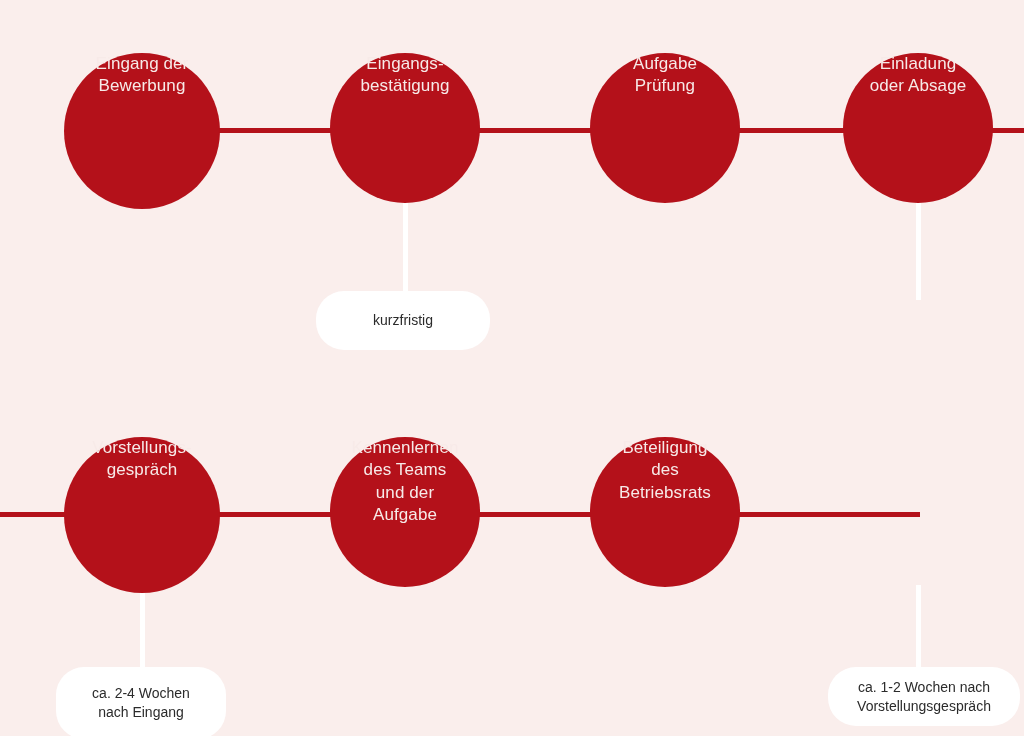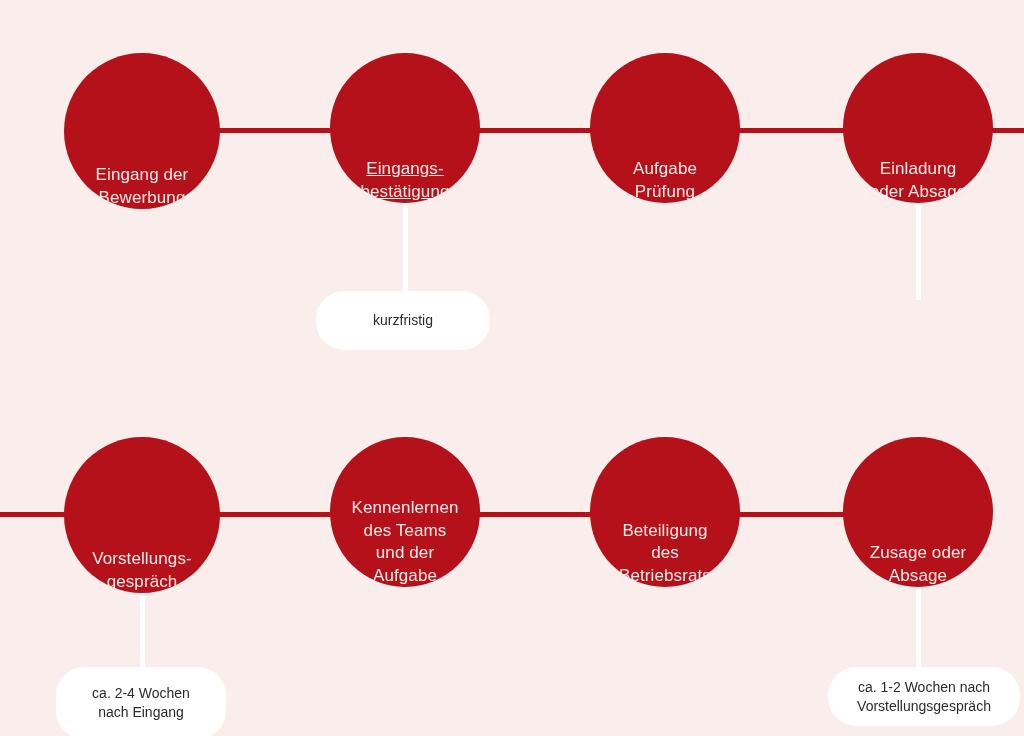--- a/index.html
+++ b/index.html
@@ -34,21 +34,21 @@
     z-index: 1;
   }
 
   
   .node {
     position: absolute;
     border-radius: 50%;
     background: #b4111a;
     color: #f7eae8;
     display: flex;
-    align-items: flex-end;
+    align-items: flex-start;
     justify-content: center;
     text-align: center;
     z-index: 2;
     box-sizing: border-box;
   }
   .node-label {
     font-size: 17px;
     line-height: 1.32;
     letter-spacing: 0.1px;
     padding: 0 8px;
@@ -80,21 +80,21 @@
 
 <div id="stage">
 
   <div class="hline" style="left:140px; top:128px; width:884px;"></div>
 
   <div class="node" style="left:64px; top:53px; width:156px; height:156px;">
     <span class="node-label">Eingang der
 Bewerbung</span>
   </div>
 
-  <div class="node" style="left:330px; top:53px; width:150px; height:150px;text-decoration:underline;">
+  <div class="node" style="left:330px; top:53px; width:150px; height:150px;">
     <span class="node-label">Eingangs-
 bestätigung</span>
   </div>
 
   <div class="node" style="left:590px; top:53px; width:150px; height:150px;">
     <span class="node-label">Aufgabe
 Prüfung</span>
   </div>
 
   <div class="node" style="left:843px; top:53px; width:150px; height:150px;">
@@ -123,24 +123,20 @@
     <span class="node-label">Vorstellungs-
 gespräch</span>
   </div>
 
   <div class="node" style="left:590px; top:437px; width:150px; height:150px;">
     <span class="node-label">Beteiligung
 des
 Betriebsrats</span>
   </div>
 
-  <div class="node" style="left:843px; top:437px; width:150px; height:150px;">
-    <span class="node-label">Zusage oder
-Absage</span>
-  </div>
 
   <div class="vline" style="left:140px; top:585px; height:85px;"></div>
   <div class="vline" style="left:916px; top:585px; height:85px;"></div>
 
   <div class="pill" style="left:56px; top:667px; width:170px; height:72px;">
     <span class="pill-label">ca. 2-4 Wochen
 nach Eingang</span>
   </div>
 
   <div class="pill" style="left:828px; top:667px; width:192px; height:59px;text-align:center;">

